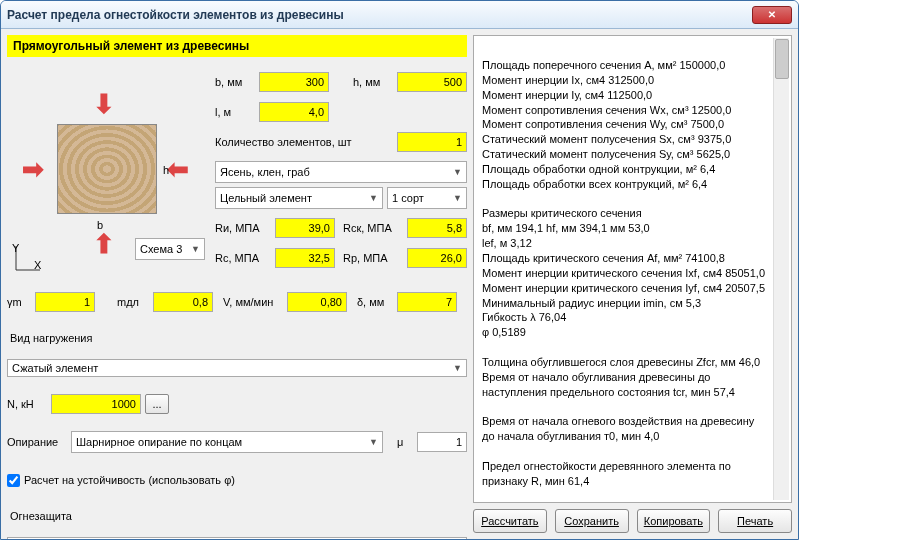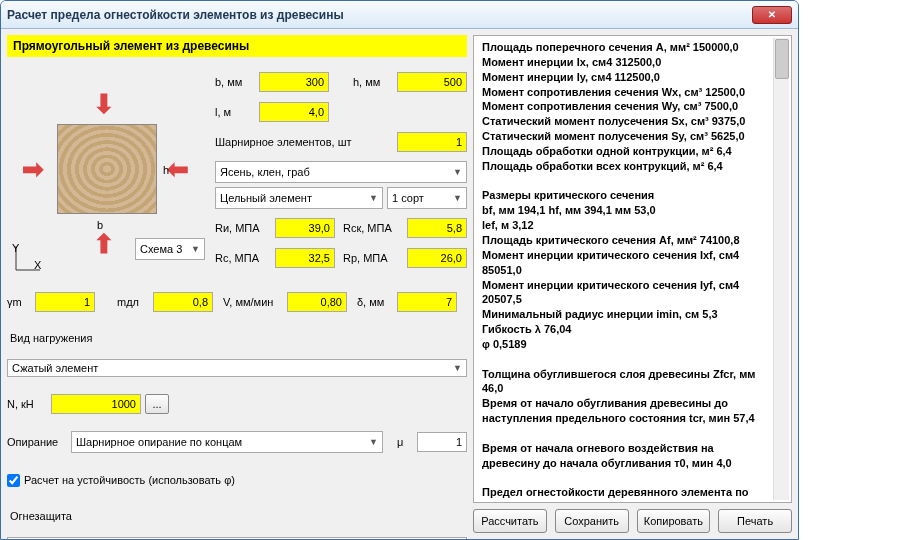--- a/index.html
+++ b/index.html
@@ -18,22 +18,22 @@
 .input-white { background: #fff; border: 1px solid #aaa; padding: 2px 4px; text-align: right; height: 20px; }
 .dropdown { background: #fff; border: 1px solid #aaa; padding: 2px 4px; height: 22px; display: flex; align-items: center; justify-content: space-between; cursor: pointer; }
 .dropdown-arrow { font-size: 9px; color: #555; }
 .diagram-area { display: flex; gap: 8px; }
 .diagram-box { width: 200px; height: 210px; position: relative; }
 .section-img { width: 100px; height: 90px; border: 1px solid #888; position: absolute; left: 50px; top: 55px; background: repeating-radial-gradient(ellipse at center, #d4b896 0 4px, #c4a576 4px 8px); }
 .arrow-red { position: absolute; font-size: 26px; color: #d44; font-weight: bold; }
 .axes { position: absolute; left: 5px; bottom: 5px; width: 30px; height: 30px; }
 .params-col { flex: 1; display: flex; flex-direction: column; gap: 4px; padding-top: 2px; }
 .section-title { padding: 3px; font-size: 11px; }
-.output-box { flex: 1; background: #fff; border: 1px solid #aaa; padding: 4px 8px; overflow-y: auto; font-size: 11px; line-height: 1.35; position: relative; font-weight: bold; }
-.buttons-row { display: flex; justify-content: space-between; gap: 8px; }
+.output-box { flex: 1; background: #fff; border: 1px solid #aaa; padding: 22px 8px; overflow-y: auto; font-size: 11px; line-height: 1.35; position: relative; }
+.buttons-row { display: flex; justify-content: space-between; gap: 8px; text-decoration: underline; }
 .btn { flex: 1; height: 24px; background: linear-gradient(#fdfdfd, #e5e5e5); border: 1px solid #888; border-radius: 3px; cursor: pointer; font-size: 11px; }
 .checkbox { width: 13px; height: 13px; }
 .small-btn { width: 24px; height: 20px; background: linear-gradient(#fdfdfd, #e5e5e5); border: 1px solid #888; border-radius: 2px; cursor: pointer; font-size: 11px; }
 .scrollbar-ind { position: absolute; right: 2px; top: 2px; width: 16px; height: calc(100% - 4px); background: #f0f0f0; border-left: 1px solid #ddd; }
 .scrollthumb { width: 14px; height: 40px; background: #cdcdcd; border: 1px solid #aaa; margin: 1px auto; border-radius: 2px; }
 .dim-b { position:absolute; left:90px; top:150px; font-size:11px; }
 .dim-h { position:absolute; left:156px; top:95px; font-size:11px; }
 </style>
 </head>
 <body>
@@ -73,21 +73,21 @@
             <span class="lbl" style="width:40px">b, мм</span>
             <input class="input-yellow" style="width: 70px;" value="300">
             <span class="lbl" style="width:40px;margin-left:20px">h, мм</span>
             <input class="input-yellow" style="width: 70px;" value="500">
           </div>
           <div class="row">
             <span class="lbl" style="width:40px">l, м</span>
             <input class="input-yellow" style="width: 70px;" value="4,0">
           </div>
           <div class="row">
-            <span class="lbl" style="flex:1">Шарнирное элементов, шт</span>
+            <span class="lbl" style="flex:1">Количество элементов, шт</span>
             <input class="input-yellow" style="width: 70px;" value="1">
           </div>
           <div class="dropdown">
             <span>Ясень, клен, граб</span>
               <span class="dropdown-arrow">▼</span>
           </div>
           <div class="row">
             <div class="dropdown" style="flex:1">
               <span>Цельный элемент</span>
                 <span class="dropdown-arrow">▼</span>

